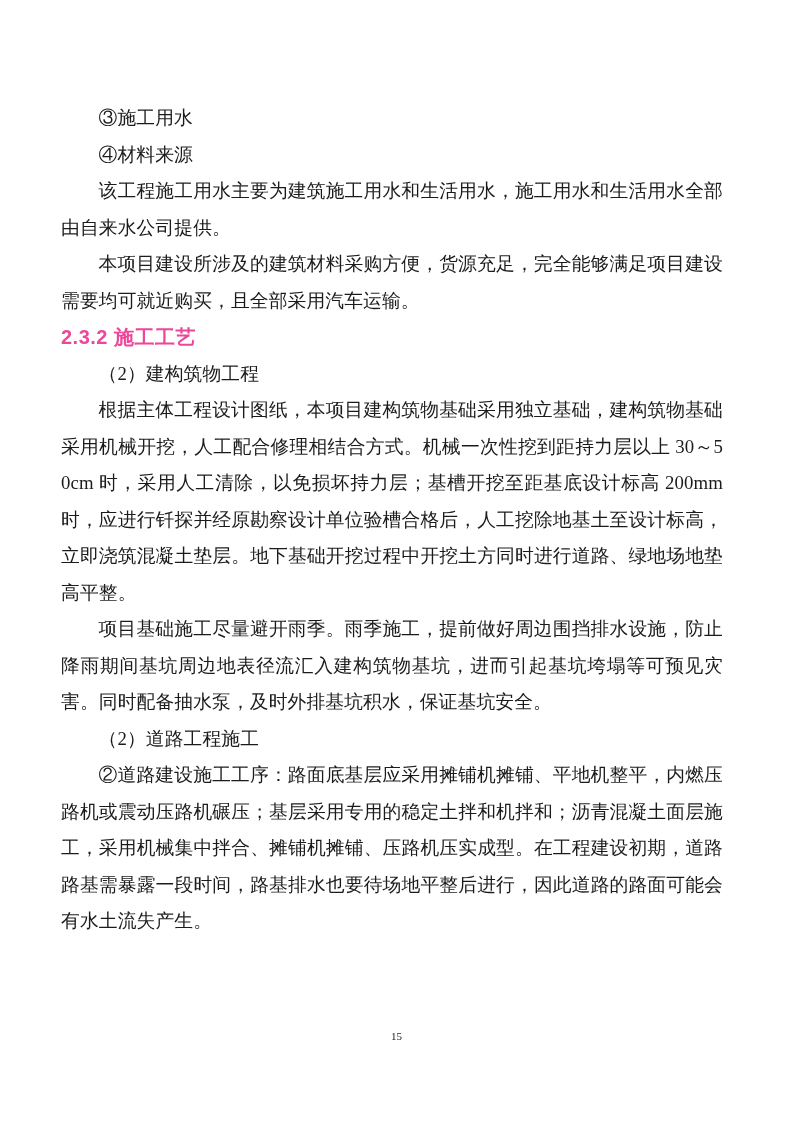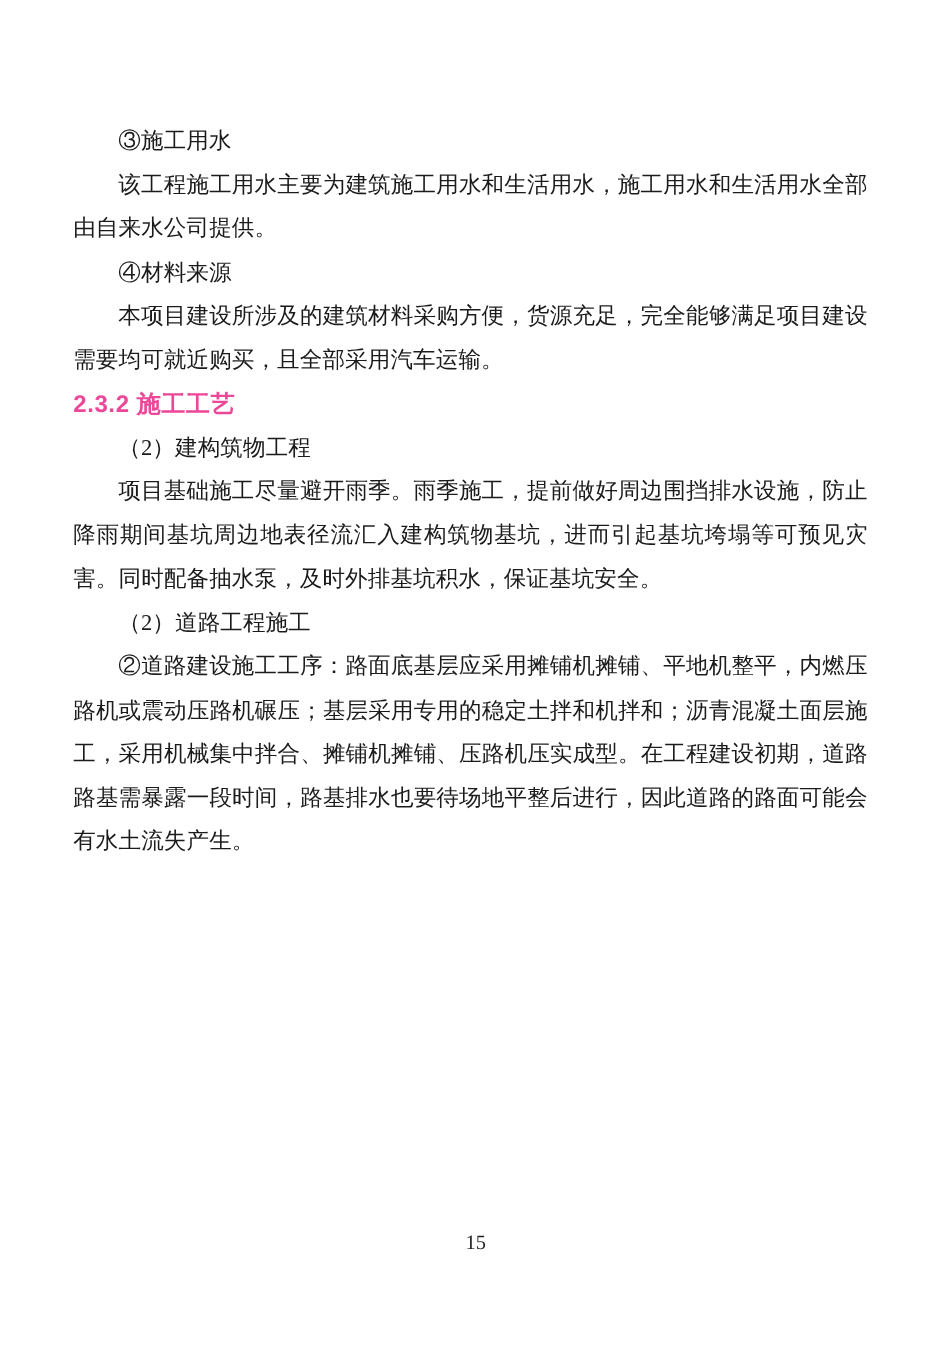--- a/index.html
+++ b/index.html
@@ -44,36 +44,37 @@
     letter-spacing: 0.5px;
   }
   .page-footer {
     position: absolute;
     left: 0;
     right: 0;
     top: 1026px;
     text-align: center;
   }
   .page-number {
-    font-size: 17px;
+    font-size: 11px;
     color: #222222;
     font-family: "Liberation Serif", "DejaVu Serif", serif;
   }
 </style>
 </head>
 <body>
 
 <div class="page">
   <main class="doc-body">
     <p class="para">③施工用水</p>
+    <p class="para">④材料来源</p>
     <p class="para">该工程施工用水主要为建筑施工用水和生活用水，施工用水和生活用水全部由自来水公司提供。</p>
-    <p class="para">④材料来源</p>
     <p class="para">本项目建设所涉及的建筑材料采购方便，货源充足，完全能够满足项目建设需要均可就近购买，且全部采用汽车运输。</p>
     <h2 class="heading">2.3.2 施工工艺</h2>
     <p class="para">（2）建构筑物工程</p>
+    <p class="para">根据主体工程设计图纸，本项目建构筑物基础采用独立基础，建构筑物基础采用机械开挖，人工配合修理相结合方式。机械一次性挖到距持力层以上 30～50cm 时，采用人工清除，以免损坏持力层；基槽开挖至距基底设计标高 200mm 时，应进行钎探并经原勘察设计单位验槽合格后，人工挖除地基土至设计标高，立即浇筑混凝土垫层。地下基础开挖过程中开挖土方同时进行道路、绿地场地垫高平整。</p>
     <p class="para">项目基础施工尽量避开雨季。雨季施工，提前做好周边围挡排水设施，防止降雨期间基坑周边地表径流汇入建构筑物基坑，进而引起基坑垮塌等可预见灾害。同时配备抽水泵，及时外排基坑积水，保证基坑安全。</p>
     <p class="para">（2）道路工程施工</p>
     <p class="para">②道路建设施工工序：路面底基层应采用摊铺机摊铺、平地机整平，内燃压路机或震动压路机碾压；基层采用专用的稳定土拌和机拌和；沥青混凝土面层施工，采用机械集中拌合、摊铺机摊铺、压路机压实成型。在工程建设初期，道路路基需暴露一段时间，路基排水也要待场地平整后进行，因此道路的路面可能会有水土流失产生。</p>
   </main>
   <footer class="page-footer">
     <span class="page-number">15</span>
   </footer>
 </div>
 
 </body></html>

